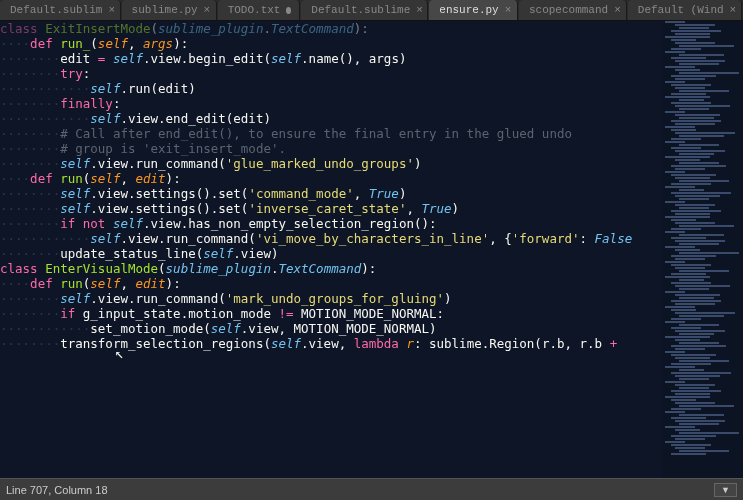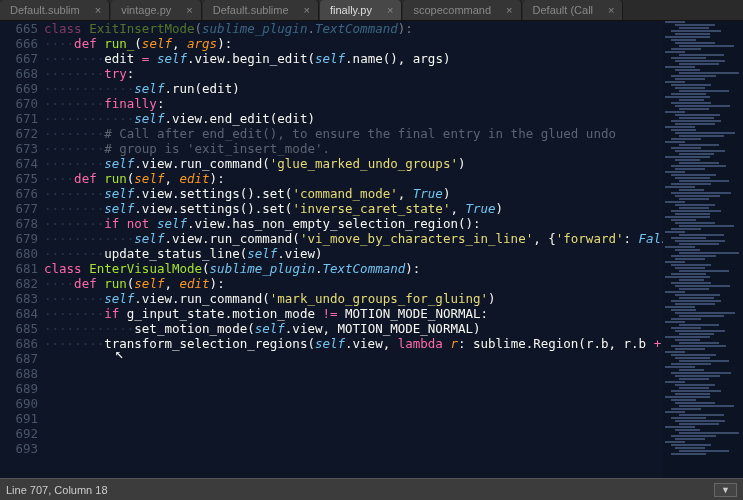--- a/index.html
+++ b/index.html
@@ -16,28 +16,28 @@
     display: flex;
     height: 21px;
     background: #2a2a2a;
     border-bottom: 1px solid #111;
   }
   .tab {
     display: flex;
     align-items: center;
     padding: 0 8px 0 10px;
     font-size: 11px;
-    font-family: Liberation Sans, sans-serif;
+    font-family: Liberation Mono, monospace;
     color: #888;
     background: #353535;
     border-right: 1px solid #1a1a1a;
     border-top-left-radius: 4px;
     border-top-right-radius: 4px;
     margin-right: 1px;
-    gap: 15px;
+    gap: 6px;
     cursor: pointer;
     white-space: nowrap;
     overflow: hidden;
   }
   .tab.active {
     background: #474747;
     color: #ddd;
   }
   .tab .close {
     font-size: 11px;
@@ -125,72 +125,46 @@
 </style>
 </head>
 <body>
 
 <div class="tabs" id="tabs">
     <div class="tab">
       <span>Default.sublim</span>
       <span class="close">×</span>
     </div>
     <div class="tab">
-      <span>vintage.py</span>
-      <span class="close">×</span>
+      <span>sublime.py</span>
+      <span class="close">×</span>
+    </div>
+    <div class="tab">
+      <span>TODO.txt</span>
+      <span class="dirty"></span>
     </div>
     <div class="tab">
       <span>Default.sublime</span>
       <span class="close">×</span>
     </div>
     <div class="tab active">
-      <span>finally.py</span>
+      <span>ensure.py</span>
       <span class="close">×</span>
     </div>
     <div class="tab">
       <span>scopecommand</span>
       <span class="close">×</span>
     </div>
     <div class="tab">
-      <span>Default (Call</span>
+      <span>Default (Wind</span>
       <span class="close">×</span>
     </div>
   </div>
 
 <div class="editor-area">
-  <div class="gutter" id="gutter">665
-666
-667
-668
-669
-670
-671
-672
-673
-674
-675
-676
-677
-678
-679
-680
-681
-682
-683
-684
-685
-686
-687
-688
-689
-690
-691
-692
-693
-</div>
   <div class="code" id="code"><div style="opacity: 0.45;"><span class="kw">class</span><span class="pn"> </span><span class="fn">ExitInsertMode</span><span class="pn">(</span><span class="cl">sublime_plugin</span><span class="pn">.</span><span class="cl">TextCommand</span><span class="pn">):</span></div><div><span class="ws">····</span><span class="kw">def</span><span class="pn"> </span><span class="fn">run_</span><span class="pn">(</span><span class="param">self</span><span class="pn">, </span><span class="param">args</span><span class="pn">):</span></div><div><span class="ws">········</span><span class="pn">edit </span><span class="kw">=</span><span class="pn"> </span><span class="kw2">self</span><span class="pn">.view.begin_edit(</span><span class="kw2">self</span><span class="pn">.name(), args)</span></div><div><span class="ws">········</span><span class="kw">try</span><span class="pn">:</span></div><div><span class="ws">············</span><span class="kw2">self</span><span class="pn">.run(edit)</span></div><div><span class="ws">········</span><span class="kw">finally</span><span class="pn">:</span></div><div><span class="ws">············</span><span class="kw2">self</span><span class="pn">.view.end_edit(edit)</span></div><div></div><div><span class="ws">········</span><span class="cm"># Call after end_edit(), to ensure the final entry in the glued undo</span></div><div><span class="ws">········</span><span class="cm"># group is 'exit_insert_mode'.</span></div><div><span class="ws">········</span><span class="kw2">self</span><span class="pn">.view.run_command(</span><span class="str">'glue_marked_undo_groups'</span><span class="pn">)</span></div><div></div><div><span class="ws">····</span><span class="kw">def</span><span class="pn"> </span><span class="fn">run</span><span class="pn">(</span><span class="param">self</span><span class="pn">, </span><span class="param">edit</span><span class="pn">):</span></div><div><span class="ws">········</span><span class="kw2">self</span><span class="pn">.view.settings().set(</span><span class="str">'command_mode'</span><span class="pn">, </span><span class="kw2">True</span><span class="pn">)</span></div><div><span class="ws">········</span><span class="kw2">self</span><span class="pn">.view.settings().set(</span><span class="str">'inverse_caret_state'</span><span class="pn">, </span><span class="kw2">True</span><span class="pn">)</span></div><div></div><div><span class="ws">········</span><span class="kw">if</span><span class="pn"> </span><span class="kw">not</span><span class="pn"> </span><span class="kw2">self</span><span class="pn">.view.has_non_empty_selection_region():</span></div><div><span class="ws">············</span><span class="kw2">self</span><span class="pn">.view.run_command(</span><span class="str">'vi_move_by_characters_in_line'</span><span class="pn">, {</span><span class="str">'forward'</span><span class="pn">: </span><span class="kw2">False</span></div><div></div><div><span class="ws">········</span><span class="pn">update_status_line(</span><span class="kw2">self</span><span class="pn">.view)</span></div><div></div><div><span class="kw">class</span><span class="pn"> </span><span class="fn">EnterVisualMode</span><span class="pn">(</span><span class="cl">sublime_plugin</span><span class="pn">.</span><span class="cl">TextCommand</span><span class="pn">):</span></div><div><span class="ws">····</span><span class="kw">def</span><span class="pn"> </span><span class="fn">run</span><span class="pn">(</span><span class="param">self</span><span class="pn">, </span><span class="param">edit</span><span class="pn">):</span></div><div><span class="ws">········</span><span class="kw2">self</span><span class="pn">.view.run_command(</span><span class="str">'mark_undo_groups_for_gluing'</span><span class="pn">)</span></div><div><span class="ws">········</span><span class="kw">if</span><span class="pn"> g_input_state.motion_mode </span><span class="kw">!=</span><span class="pn"> MOTION_MODE_NORMAL:</span></div><div><span class="ws">············</span><span class="pn">set_motion_mode(</span><span class="kw2">self</span><span class="pn">.view, MOTION_MODE_NORMAL)</span></div><div></div><div><span class="ws">········</span><span class="pn">transform_selection_regions(</span><span class="kw2">self</span><span class="pn">.view, </span><span class="kw">lambda</span><span class="pn"> </span><span class="param">r</span><span class="pn">: sublime.Region(r.b, r.b </span><span class="kw">+</span><span class="pn"> </span></div><div></div></div>
   <div class="minimap" id="minimap">
       <div class="mini-line" style="width: 20px; margin-left: 2px;"></div>
       <div class="mini-line" style="width: 40px; margin-left: 12px;"></div>
       <div class="mini-line" style="width: 30px; margin-left: 16px;"></div>
       <div class="mini-line" style="width: 50px; margin-left: 8px;"></div>
       <div class="mini-line" style="width: 35px; margin-left: 12px;"></div>
       <div class="mini-line" style="width: 45px; margin-left: 2px;"></div>
       <div class="mini-line" style="width: 25px; margin-left: 8px;"></div>
       <div class="mini-line" style="width: 40px; margin-left: 12px;"></div>

